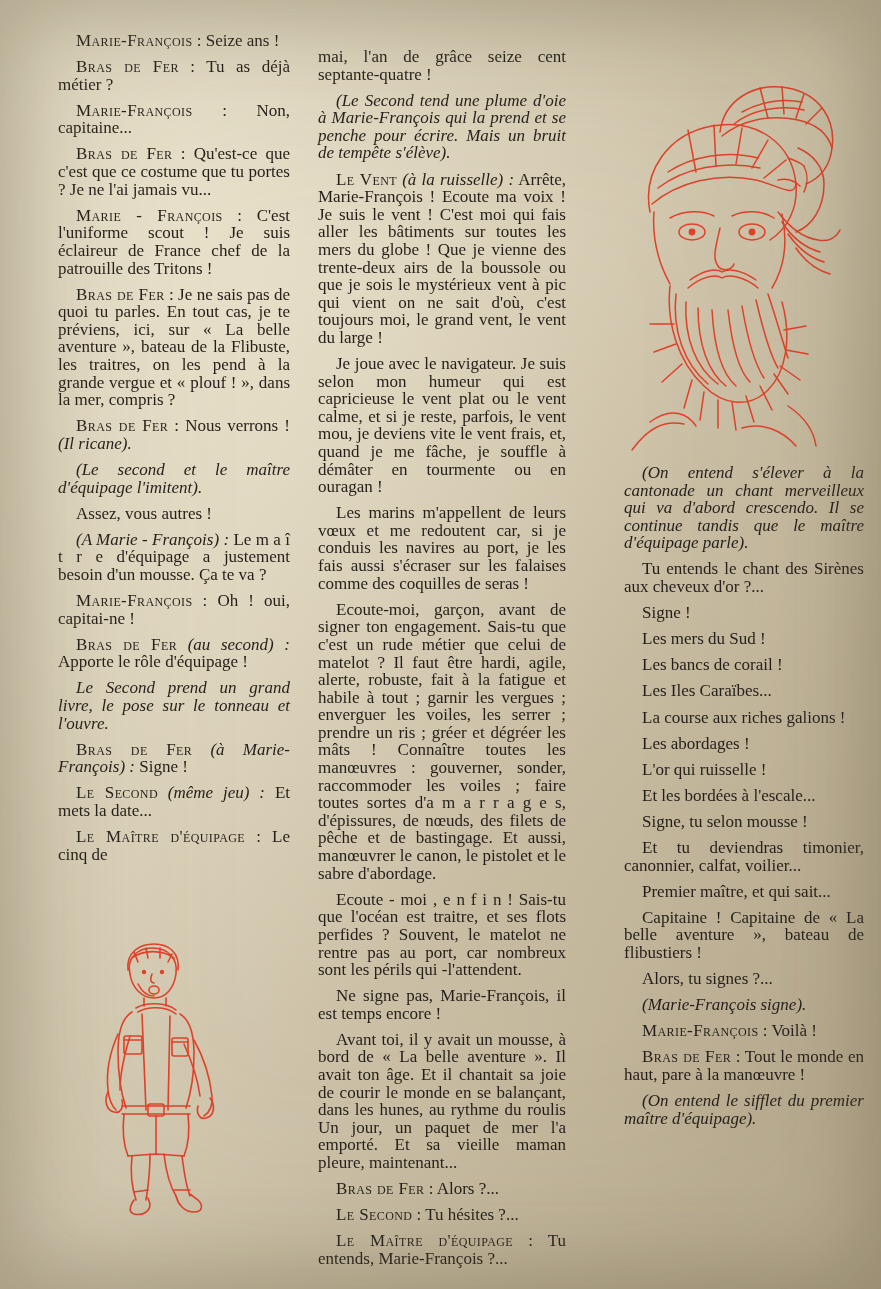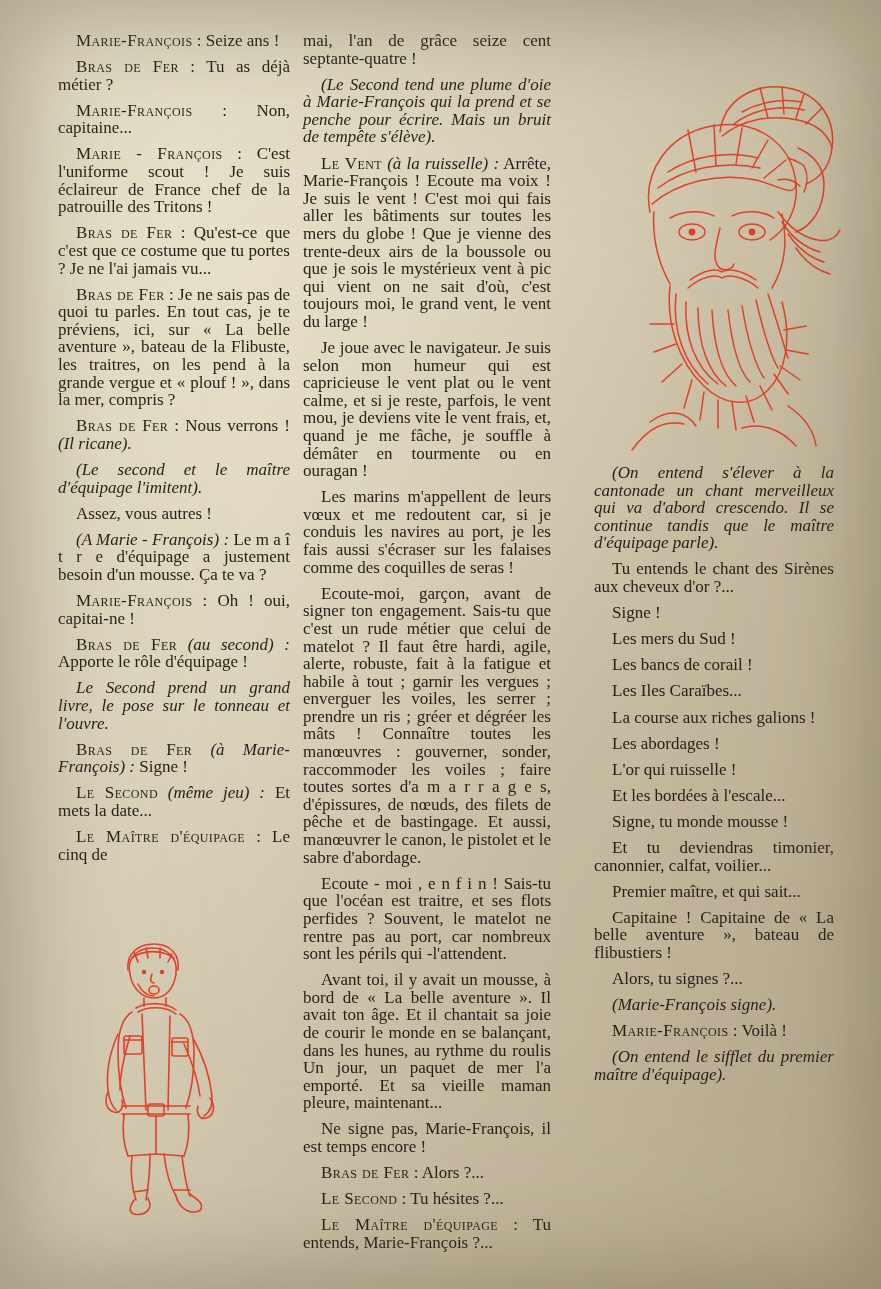--- a/index.html
+++ b/index.html
@@ -37,22 +37,22 @@
   }
   .col {
     position: absolute;
     top: 32px;
     font-size: 17px;
     line-height: 17.6px;
     text-align: justify;
     color: #241f1a;
   }
   #col1 { left: 58px;  width: 232px; }
-  #col2 { left: 303px; width: 248px; }
-  #col3 { left: 594px; width: 240px; }
+  #col2 { left: 318px; width: 248px; margin-top: 16px; }
+  #col3 { left: 624px; width: 240px; }
 
   p {
     margin: 0 0 8.5px 0;
     text-indent: 18px;
   }
   p.noindent { text-indent: 0; }
   .sc {
     font-variant: small-caps;
     letter-spacing: 0.4px;
   }
@@ -236,23 +236,23 @@
     </svg>
   </div>
 
   <div class="col" id="col1">
     <p><span class="sc">Marie-François</span><span> : Seize ans !</span></p>
 
     <p><span class="sc">Bras de Fer</span><span> : Tu as déjà métier ?</span></p>
 
     <p><span class="sc">Marie-François</span><span> : Non, capitaine...</span></p>
 
+    <p><span class="sc">Bras de Fer</span><span> : Qu'est-ce que c'est que ce costume que tu portes ? Je ne l'ai jamais vu...</span></p>
+
     <p><span class="sc">Marie - François</span><span> : C'est l'uniforme scout ! Je suis éclaireur de France chef de la patrouille des Tritons !</span></p>
-
-    <p><span class="sc">Bras de Fer</span><span> : Qu'est-ce que c'est que ce costume que tu portes ? Je ne l'ai jamais vu...</span></p>
 
     <p><span class="sc">Bras de Fer</span><span> : Je ne sais pas de quoi tu parles. En tout cas, je te préviens, ici, sur « La belle aventure », bateau de la Flibuste, les traitres, on les pend à la grande vergue et « plouf ! », dans la mer, compris ?</span></p>
 
 
     <p><span class="sc">Bras de Fer</span><span> : Nous verrons ! </span><span class="it">(Il ricane).</span></p>
 
     <p class="stage">(Le second et le maître d'équipage l'imitent).</p>
 
     <p>Assez, vous autres !</p>
 
@@ -275,22 +275,22 @@
     <p class="noindent">mai, l'an de grâce seize cent septante-quatre !</p>
 
     <p class="stage">(Le Second tend une plume d'oie à Marie-François qui la prend et se penche pour écrire. Mais un bruit de tempête s'élève).</p>
 
     <p><span class="sc">Le Vent</span> <span class="it">(à la ruisselle) :</span><span> Arrête, Marie-François ! Ecoute ma voix ! Je suis le vent ! C'est moi qui fais aller les bâtiments sur toutes les mers du globe ! Que je vienne des trente-deux airs de la boussole ou que je sois le mystérieux vent à pic qui vient on ne sait d'où, c'est toujours moi, le grand vent, le vent du large !</span></p>
 
     <p>Je joue avec le navigateur. Je suis selon mon humeur qui est capricieuse le vent plat ou le vent calme, et si je reste, parfois, le vent mou, je deviens vite le vent frais, et, quand je me fâche, je souffle à démâter en tourmente ou en ouragan !</p>
     <p>Les marins m'appellent de leurs vœux et me redoutent car, si je conduis les navires au port, je les fais aussi s'écraser sur les falaises comme des coquilles de seras !</p>
     <p>Ecoute-moi, garçon, avant de signer ton engagement. Sais-tu que c'est un rude métier que celui de matelot ? Il faut être hardi, agile, alerte, robuste, fait à la fatigue et habile à tout ; garnir les vergues ; enverguer les voiles, les serrer ; prendre un ris ; gréer et dégréer les mâts ! Connaître toutes les manœuvres : gouverner, sonder, raccommoder les voiles ; faire toutes sortes d'a m a r r a g e s, d'épissures, de nœuds, des filets de pêche et de bastingage. Et aussi, manœuvrer le canon, le pistolet et le sabre d'abordage.</p>
     <p>Ecoute - moi , e n f i n ! Sais-tu que l'océan est traitre, et ses flots perfides ? Souvent, le matelot ne rentre pas au port, car nombreux sont les périls qui -l'attendent.</p>
+    <p>Ne signe pas, Marie-François, il est temps encore !</p>
     <p>Avant toi, il y avait un mousse, à bord de « La belle aventure ». Il avait ton âge. Et il chantait sa joie de courir le monde en se balançant, dans les hunes, au rythme du roulis Un jour, un paquet de mer l'a emporté. Et sa vieille maman pleure, maintenant...</p>
-    <p>Ne signe pas, Marie-François, il est temps encore !</p>
 
     <p><span class="sc">Bras de Fer</span><span> : Alors ?...</span></p>
 
     <p><span class="sc">Le Second</span><span> : Tu hésites ?...</span></p>
 
     <p><span class="sc">Le Maître d'équipage</span><span> : Tu entends, Marie-François ?...</span></p>
   </div>
 
   <div class="col" id="col3">
     <div class="illo-spacer-3"></div>
@@ -299,31 +299,32 @@
 
     <p>Tu entends le chant des Sirènes aux cheveux d'or ?...</p>
     <p>Signe !</p>
     <p>Les mers du Sud !</p>
     <p>Les bancs de corail !</p>
     <p>Les Iles Caraïbes...</p>
     <p>La course aux riches galions !</p>
     <p>Les abordages !</p>
     <p>L'or qui ruisselle !</p>
     <p>Et les bordées à l'escale...</p>
-    <p>Signe, tu monde mousse !</p>
+    <p>Signe, tu selon mousse !</p>
     <p>Et tu deviendras timonier, canonnier, calfat, voilier...</p>
     <p>Premier maître, et qui sait...</p>
     <p>Capitaine ! Capitaine de « La belle aventure », bateau de flibustiers !</p>
 
 
     <p>Alors, tu signes ?...</p>
 
     <p class="stage">(Marie-François signe).</p>
 
     <p><span class="sc">Marie-François</span><span> : Voilà !</span></p>
 
+    <p><span class="sc">Bras de Fer</span><span> : Tout le monde en haut, pare à la manœuvre !</span></p>
 
     <p class="stage">(On entend le sifflet du premier maître d'équipage).</p>
   </div>
 
 </div>
 
 <div class="vignette"></div>
 
 </body></html>

